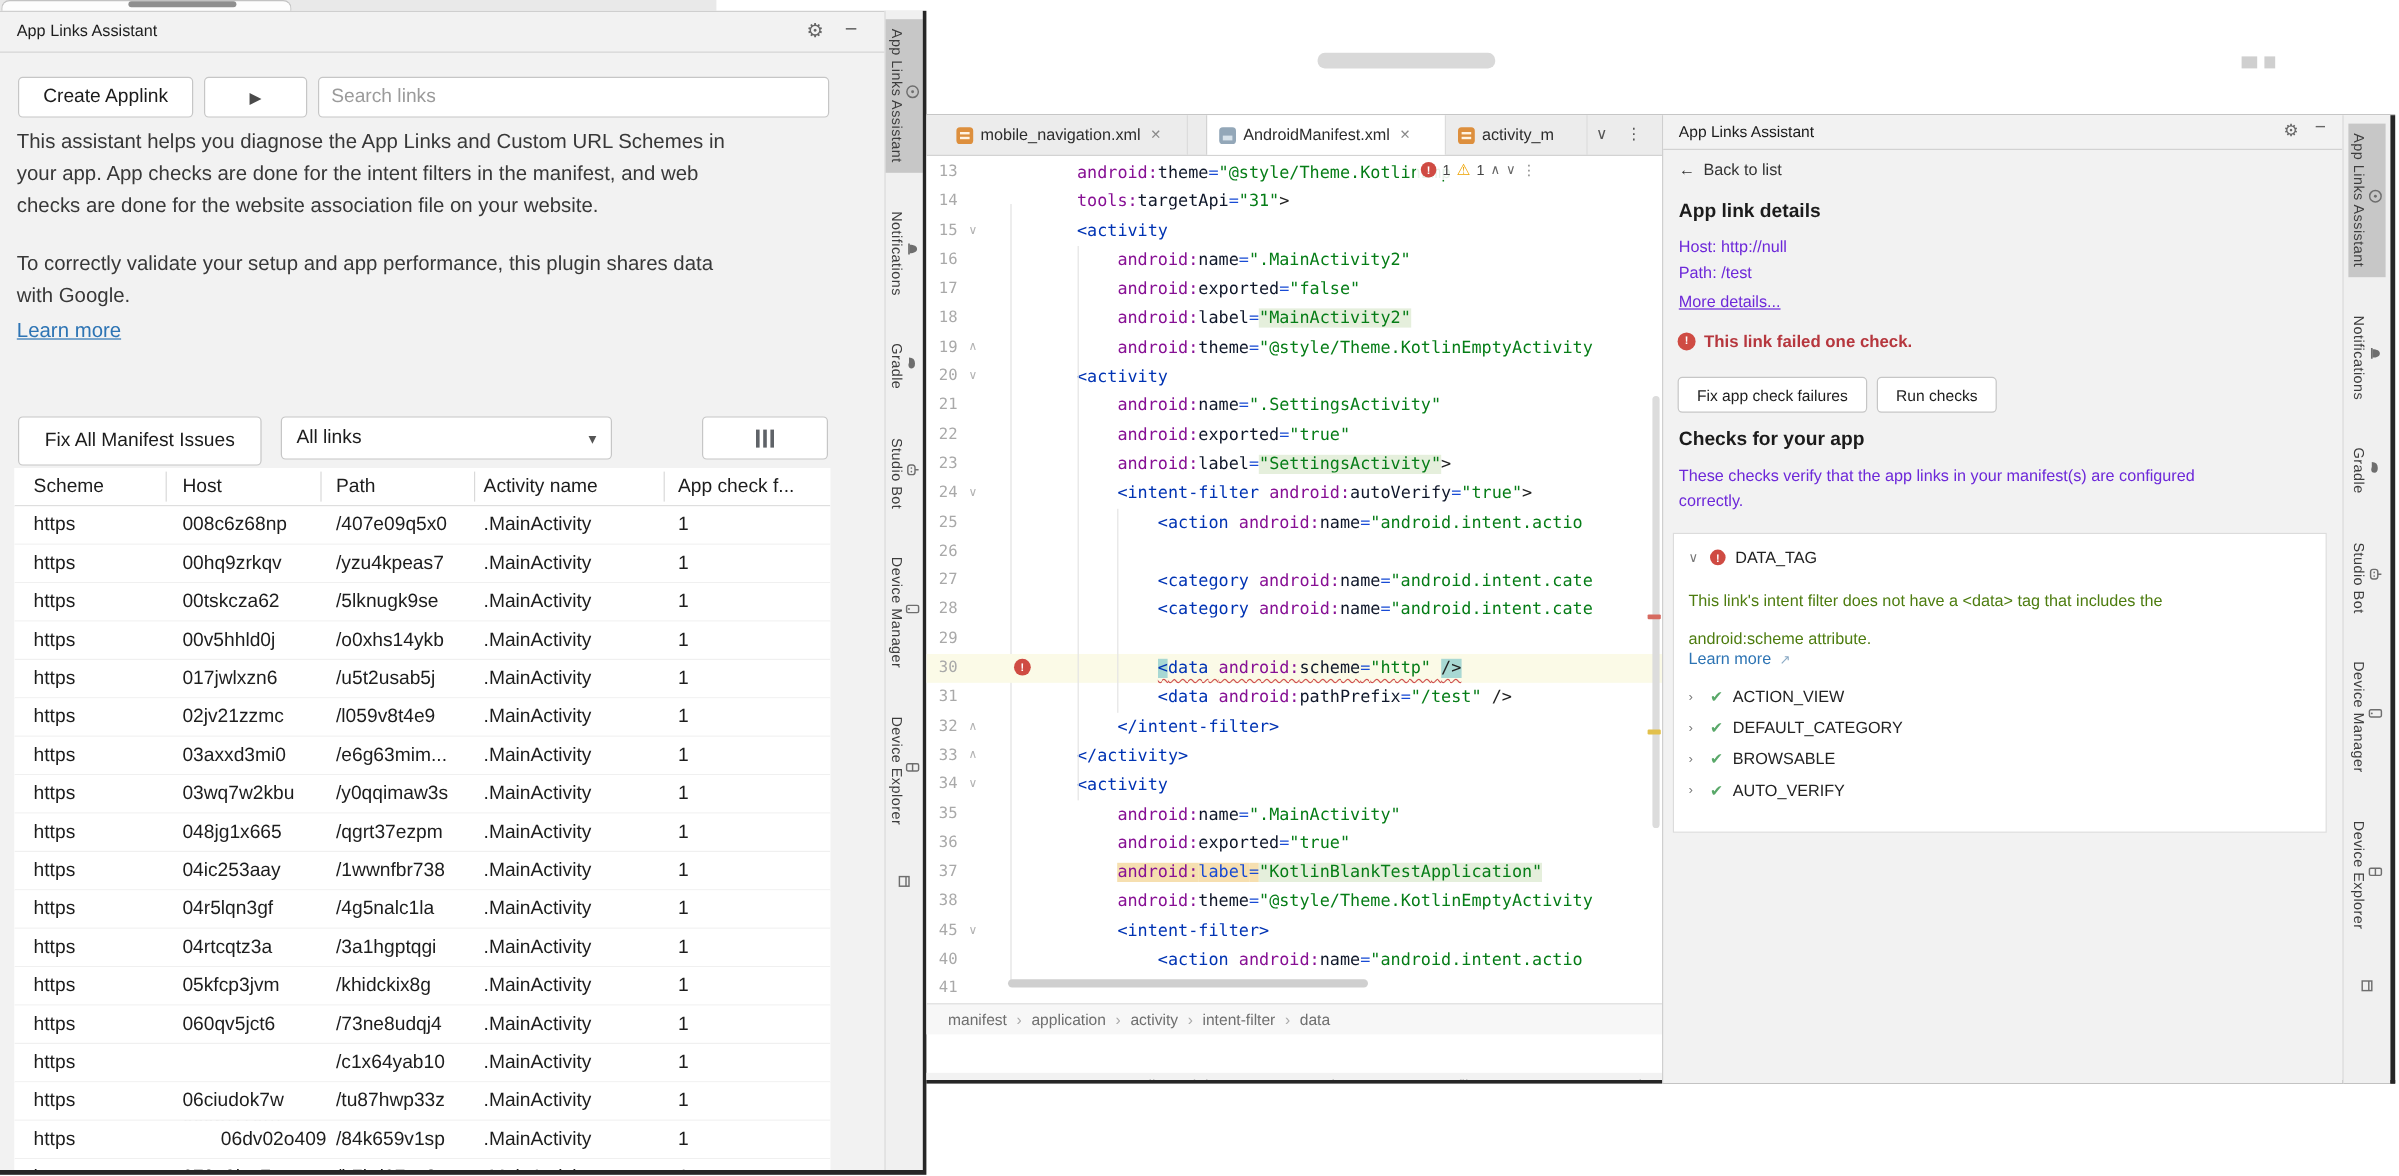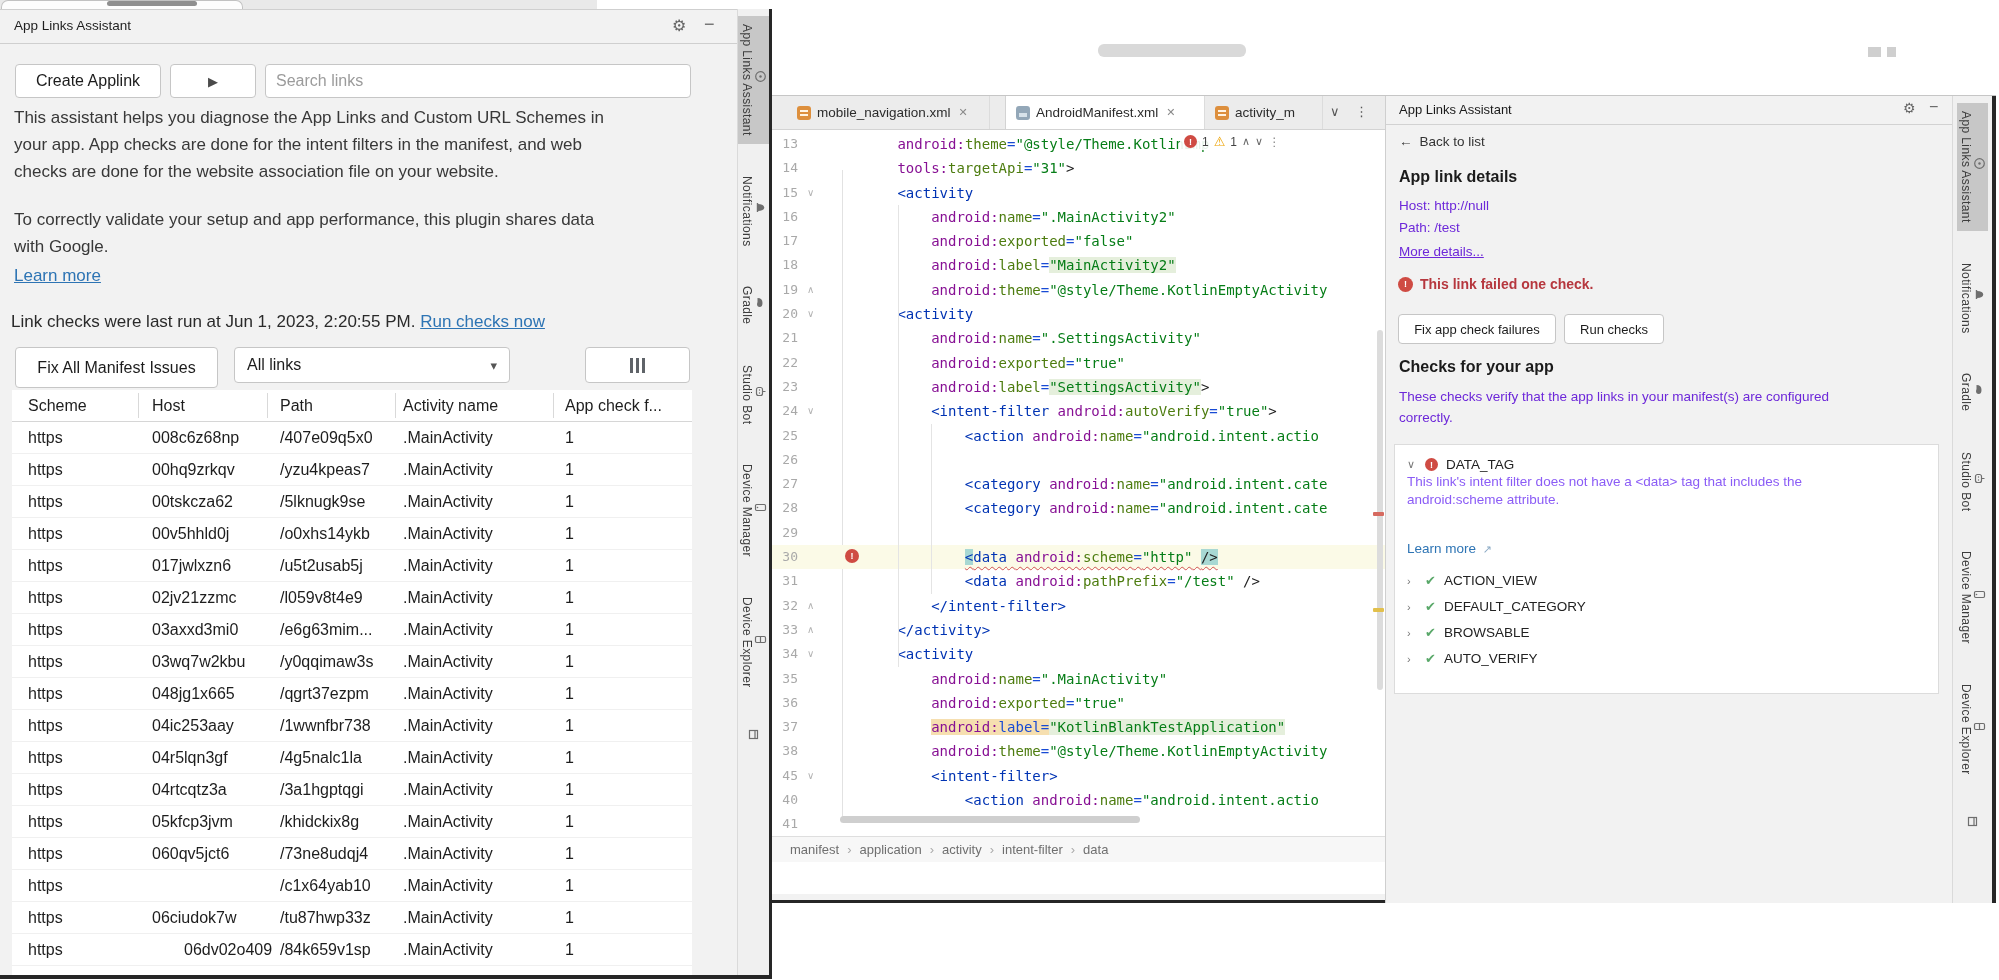--- a/index.html
+++ b/index.html
@@ -62,21 +62,21 @@
   .ficon-manifest:after{content:"";position:absolute;left:3px;right:3px;bottom:3px;height:4px;background:#d7e2ea;}
   .tab-extra{position:absolute;top:8px;color:#555;font-size:13px;}
   
   .editor{left:772px;top:130px;width:613px;height:706px;background:#fff;overflow:hidden;}
   .code-line{display:flex;height:24.3px;line-height:24.3px;position:relative;white-space:pre;}
   .code-line.hl{background:#fbfae7;}
   .ln{flex:0 0 26px;text-align:right;font-family:"DejaVu Sans Mono",monospace;font-size:13px;color:#a9a9a9;}
   .fold{flex:0 0 32px;position:relative;}
   .fold .fm{position:absolute;left:9px;top:0;font-size:10px;color:#b3b3b3;}
   .code-text{font-family:"DejaVu Sans Mono",monospace;font-size:14px;color:#222;}
-  .cl-p{color:#222;} .cl-t{color:#0033b3;} .cl-a{color:#871094;} .cl-an{color:#4d7c0f;}
+  .cl-p{color:#222;} .cl-t{color:#0033b3;} .cl-a{color:#871094;} .cl-an{color:#0f172a;}
   .cl-eq{color:#174ad4;} .cl-v{color:#067d17;}
   .cl-vh{color:#067d17;background:#e5efdc;}
   .cl-ah{color:#871094;background:#f6dfb0;} .cl-anh{color:#174ad4;background:#f6dfb0;}
   .cl-eqh{color:#174ad4;background:#f6dfb0;}
   .cl-tsel{color:#0033b3;background:#a8d8d3;} .cl-psel{color:#222;background:#a8d8d3;}
   .wavy{text-decoration-line:underline;text-decoration-style:wavy;text-decoration-color:#d05050;
         text-decoration-thickness:1px;text-underline-offset:4px;}
   .bulb{position:absolute;left:73px;top:4px;width:14px;height:14px;border-radius:50%;background:#cf4b43;
         color:#fff;font-size:9px;font-weight:bold;display:flex;align-items:center;justify-content:center;}
   .guide{position:absolute;width:1px;background:#e4e4e4;}
@@ -107,21 +107,21 @@
   .p-back{position:absolute;left:13px;top:38px;font-size:13.5px;color:#333;display:flex;gap:7px;align-items:center;}
   .p-h1{position:absolute;left:13px;font-size:16px;font-weight:bold;color:#1b1b1b;}
   .p-line{position:absolute;left:13px;font-size:13.5px;color:#6d28d9;}
   .p-fail{position:absolute;left:12px;top:180px;display:flex;align-items:center;gap:7px;
       font-size:14px;font-weight:bold;color:#b6373e;}
   .p-btn{font-size:13px;height:30px;border-radius:4px;}
   .card{position:absolute;left:8px;top:348px;width:545px;height:250px;background:#fff;border:1px solid #dcdcdc;box-sizing:border-box;}
   .card-row{position:absolute;left:12px;display:flex;align-items:center;gap:8px;font-size:13.5px;color:#222;}
   .chev{color:#777;font-size:11px;width:10px;}
   .okmark{color:#59a869;font-size:13px;}
-  .card-desc{position:absolute;left:12px;top:28px;width:470px;font-size:13.5px;line-height:18px;color:#8b5cf6;}
+  .card-desc{position:absolute;left:12px;top:40px;width:470px;font-size:13.5px;line-height:32px;color:#4d7c0f;}
   .card-learn{position:absolute;left:12px;top:96px;font-size:13.5px;color:#2d74b4;}
   .card-learn .ext{color:#8aa9c4;font-size:11px;margin-left:3px;}
   
   .frag{background:#d9d9d9;border-radius:6px;}
 </style>
 </head>
 <body>
 
 <div id="root">
 
@@ -148,24 +148,20 @@
       <span style="font-size:13px;color:#4a4a4a;">▶</span>
     </div>
     <input class="lw-search" placeholder="Search links" style="">
 
     <div class="para" style="top:162px;">To correctly validate your setup and app performance, this plugin shares data with Google.</div>
     <div class="para" style="top:60px;">This assistant helps you diagnose the App Links and Custom URL Schemes in your app. App checks are done for the intent filters in the manifest, and web checks are done for the website association file on your website.</div>
     <div class="para" style="top:218px;width:auto;">
       <span class="link">Learn more</span>
     </div>
 
-    <div class="lastrun">
-      <span>Link checks were last run at Jun 1, 2023, 2:20:55 PM.</span>
-      <span class="link">Run checks now</span>
-    </div>
 
     <div class="btn lw-btn" style="left:15px;top:303px;width:203px;height:41px;">
       <span>Fix All Manifest Issues</span>
     </div>
     <div class="dropdown">
       <span>All links</span>
       <span class="caret">▾</span>
     </div>
     <div class="btn colsbtn">
       <span class="bars">

